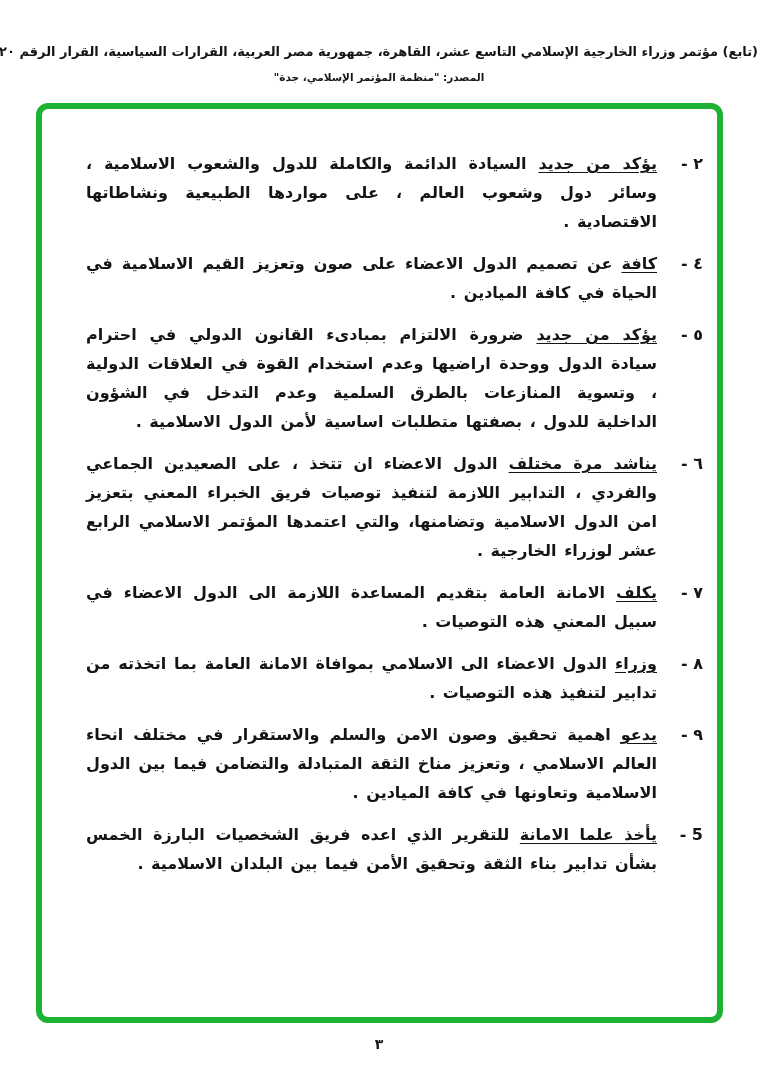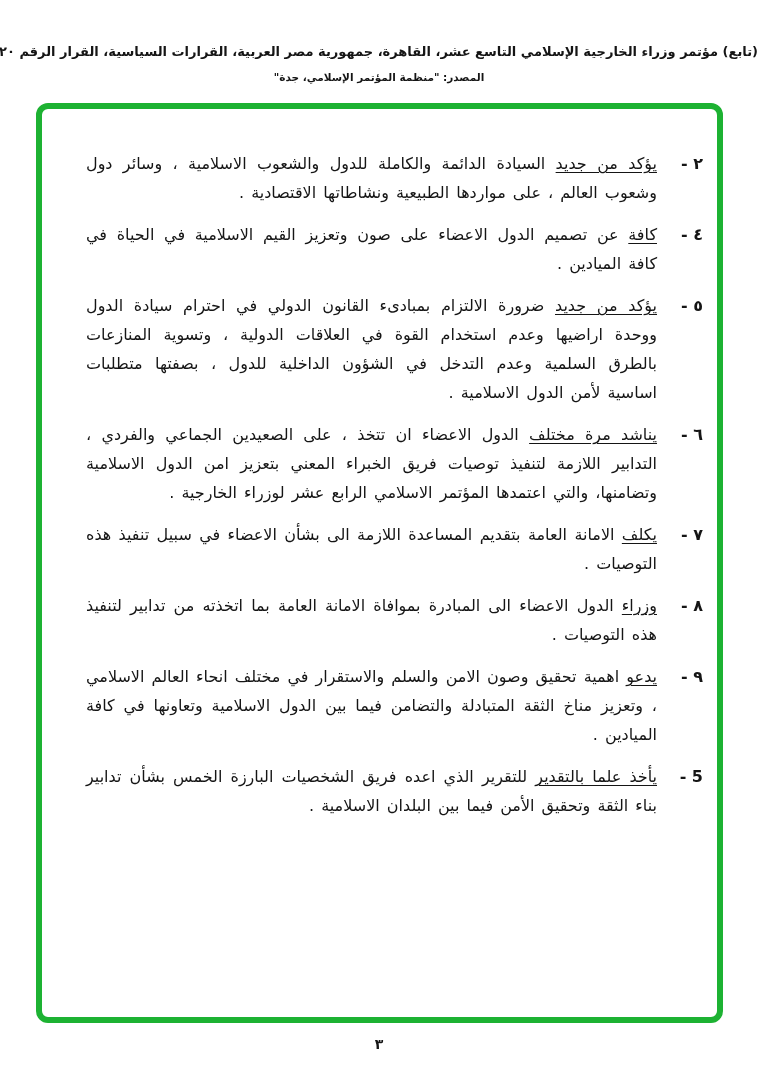--- a/index.html
+++ b/index.html
@@ -64,21 +64,21 @@
   .clause-number {
     flex: 0 0 46px;
     font-size: 16px;
     font-weight: 700;
     line-height: 29px;
     white-space: nowrap;
   }
   .clause-body {
     flex: 1 1 auto;
     font-size: 16px;
-    font-weight: 400;
+    font-weight: 700;
     line-height: 29px;
     text-align: justify;
     word-spacing: 2px;
   }
   .clause-lead {
     text-decoration: underline;
     text-underline-offset: 3px;
   }
   .page-number {
     position: absolute;
@@ -126,42 +126,42 @@
   <div class="clause">
     <div class="clause-number">٦ -</div>
     <div class="clause-body">
       <span class="clause-lead">يناشد مرة مختلف</span><span class="clause-rest"> الدول الاعضاء ان تتخذ ، على الصعيدين الجماعي والفردي ، التدابير اللازمة لتنفيذ توصيات فريق الخبراء المعني بتعزيز امن الدول الاسلامية وتضامنها، والتي اعتمدها المؤتمر الاسلامي الرابع عشر لوزراء الخارجية .</span>
     </div>
   </div>
 
   <div class="clause">
     <div class="clause-number">٧ -</div>
     <div class="clause-body">
-      <span class="clause-lead">يكلف</span><span class="clause-rest"> الامانة العامة بتقديم المساعدة اللازمة الى بشأن الاعضاء في سبيل تنفيذ هذه التوصيات .</span>
+      <span class="clause-lead">يكلف</span><span class="clause-rest"> الامانة العامة بتقديم المساعدة اللازمة الى الدول الاعضاء في سبيل المعني هذه التوصيات .</span>
     </div>
   </div>
 
   <div class="clause">
     <div class="clause-number">٨ -</div>
     <div class="clause-body">
-      <span class="clause-lead">وزراء</span><span class="clause-rest"> الدول الاعضاء الى المبادرة بموافاة الامانة العامة بما اتخذته من تدابير لتنفيذ هذه التوصيات .</span>
+      <span class="clause-lead">وزراء</span><span class="clause-rest"> الدول الاعضاء الى الاسلامي بموافاة الامانة العامة بما اتخذته من تدابير لتنفيذ هذه التوصيات .</span>
     </div>
   </div>
 
   <div class="clause">
     <div class="clause-number">٩ -</div>
     <div class="clause-body">
       <span class="clause-lead">يدعو</span><span class="clause-rest"> اهمية تحقيق وصون الامن والسلم والاستقرار في مختلف انحاء العالم الاسلامي ، وتعزيز مناخ الثقة المتبادلة والتضامن فيما بين الدول الاسلامية وتعاونها في كافة الميادين .</span>
     </div>
   </div>
 
   <div class="clause">
     <div class="clause-number">5 -</div>
     <div class="clause-body">
-      <span class="clause-lead">يأخذ علما بالتقدير</span><span class="clause-rest"> للتقرير الذي اعده فريق الشخصيات البارزة الخمس بشأن تدابير بناء الثقة وتحقيق الأمن فيما بين البلدان الاسلامية .</span>
+      <span class="clause-lead">يأخذ علما الامانة</span><span class="clause-rest"> للتقرير الذي اعده فريق الشخصيات البارزة الخمس بشأن تدابير بناء الثقة وتحقيق الأمن فيما بين البلدان الاسلامية .</span>
     </div>
   </div>
 </div>
   </div>
 
   <div class="page-number">٣</div>
 
 </div>
 
 </body></html>

